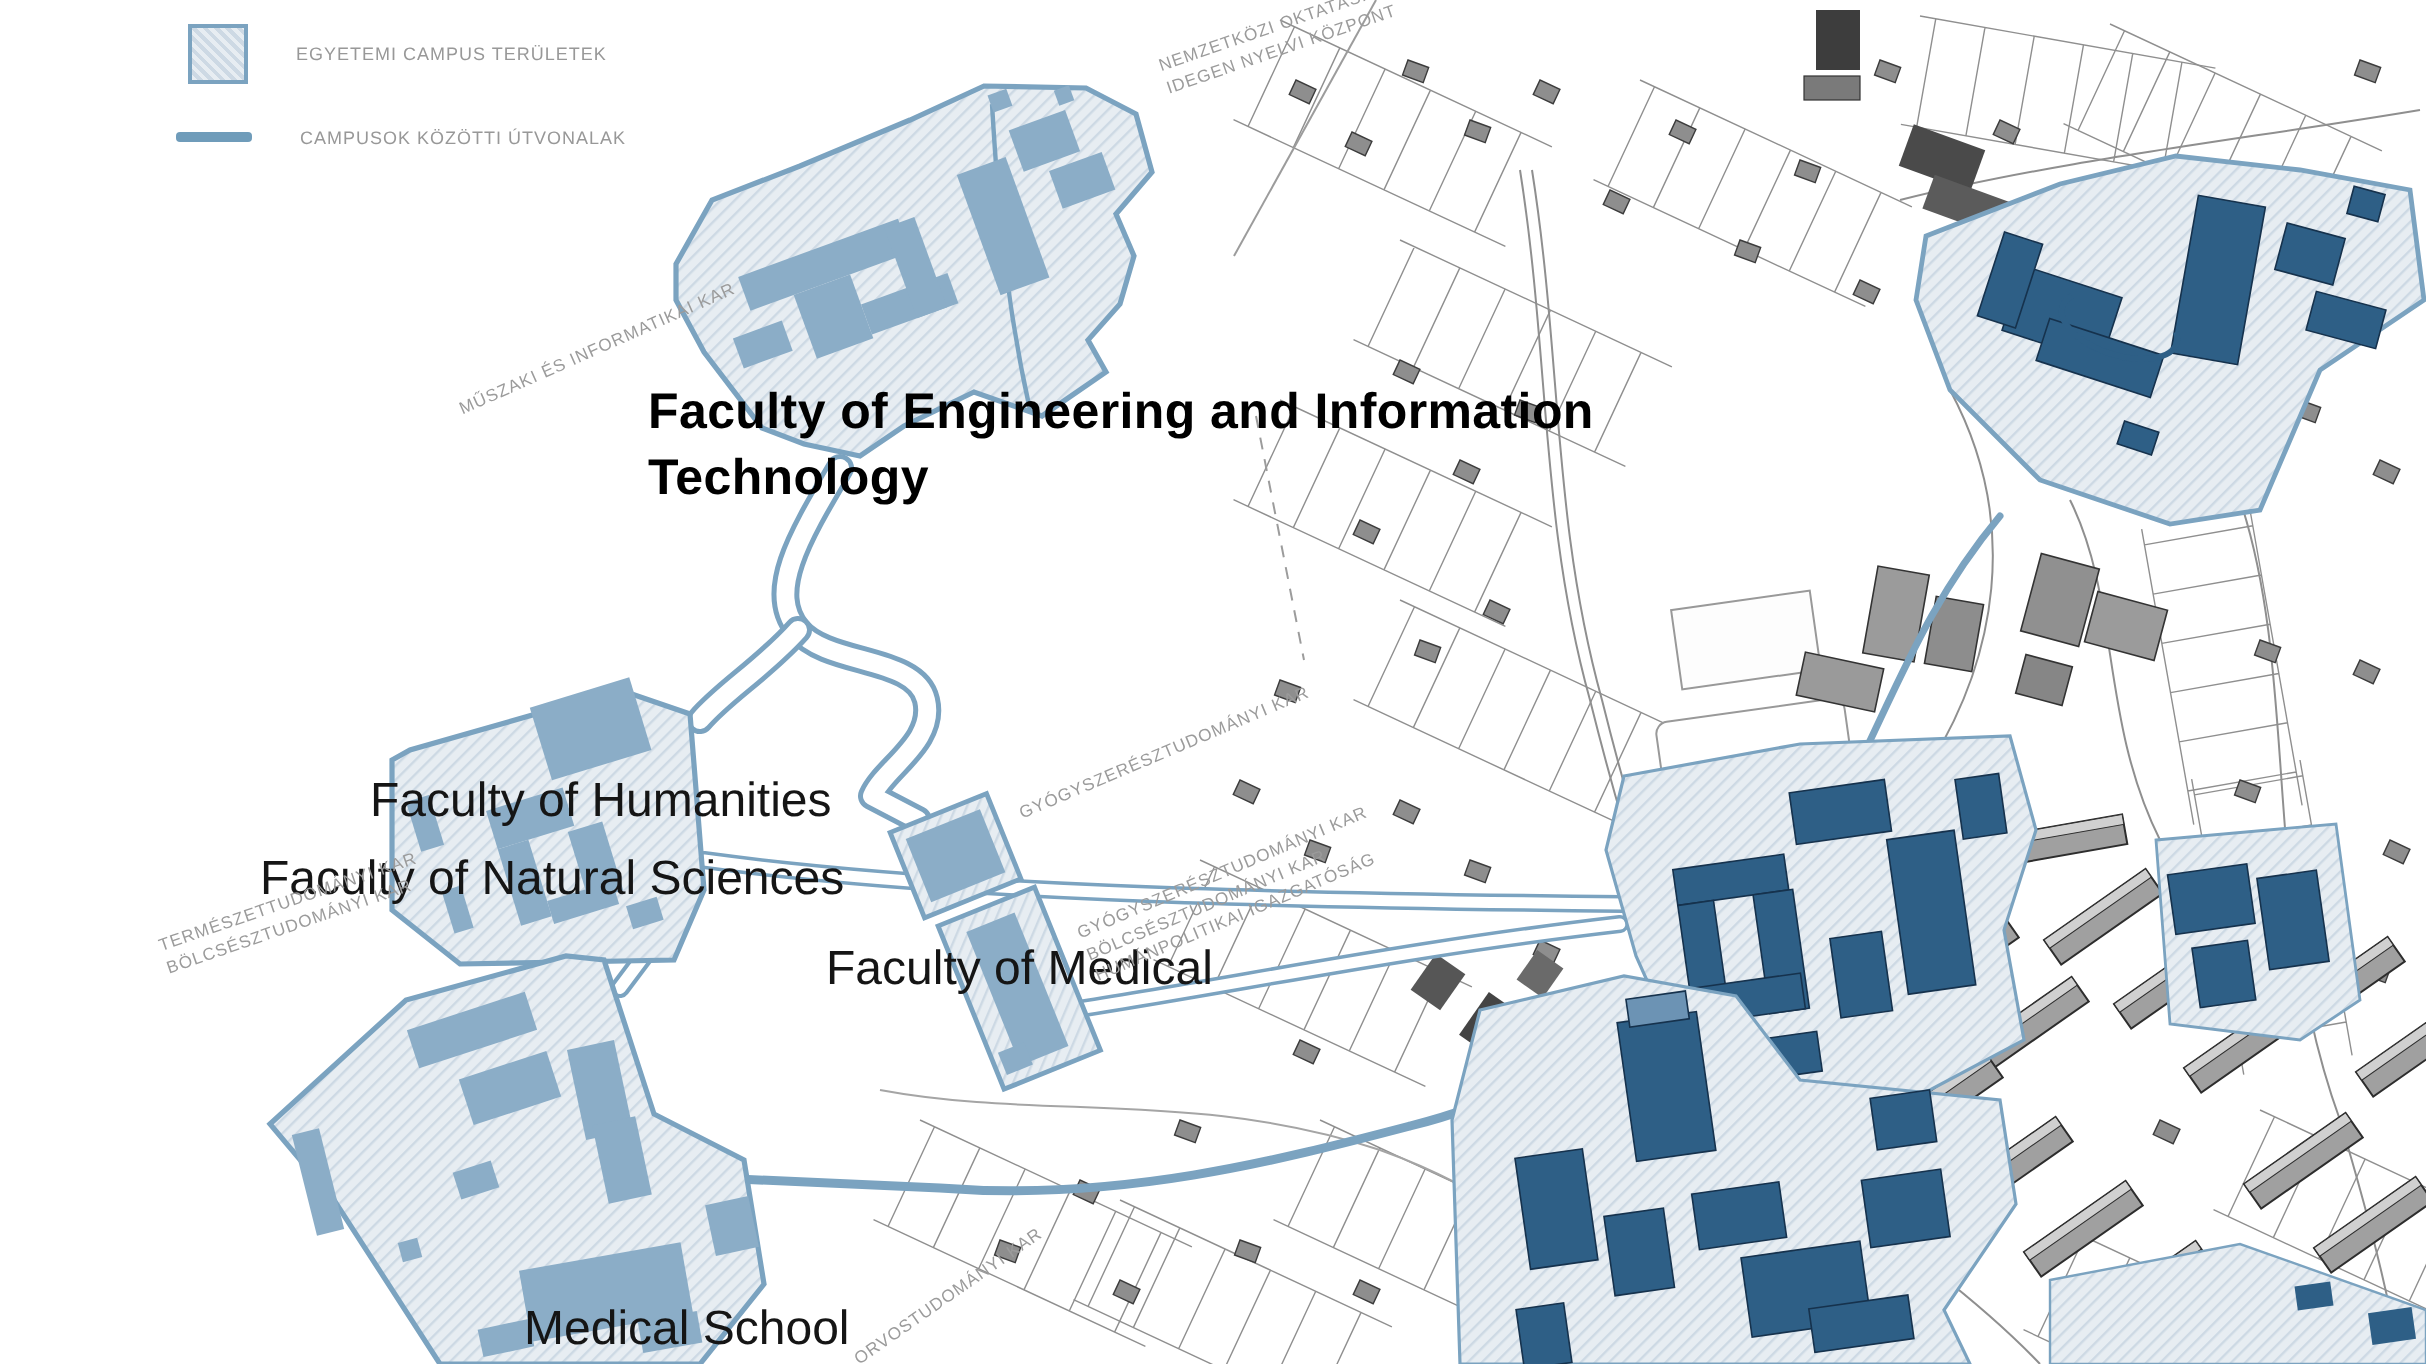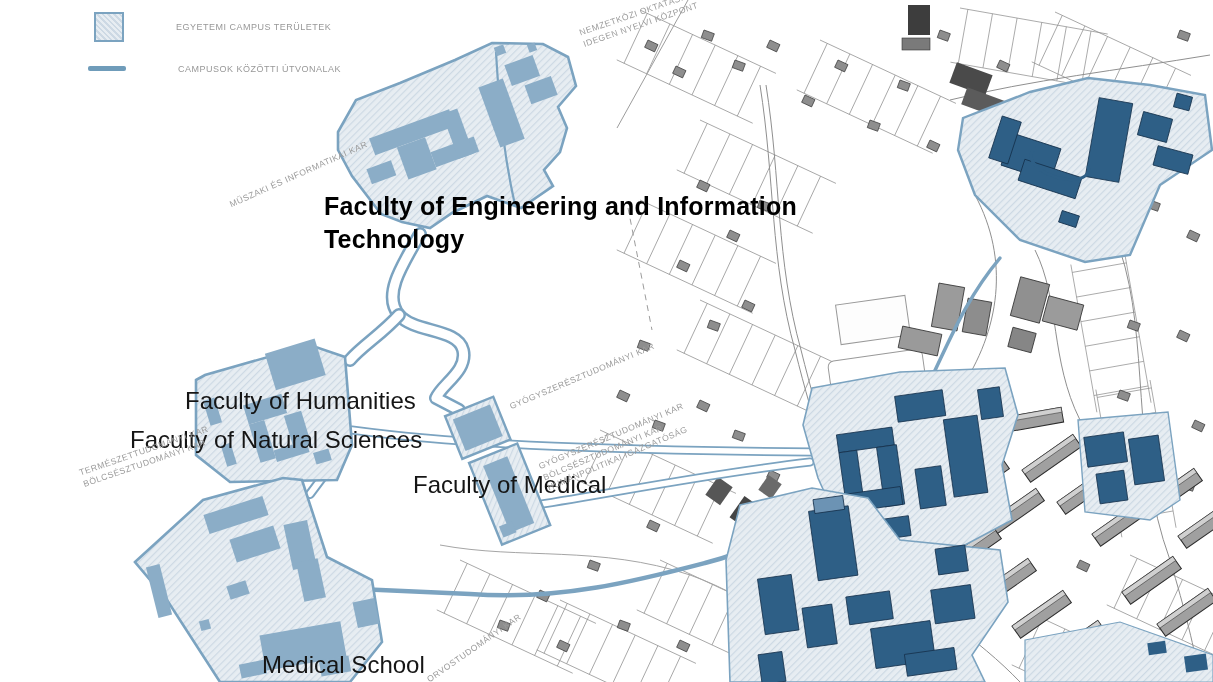--- a/index.html
+++ b/index.html
@@ -5,21 +5,21 @@
   html,body{margin:0;padding:0;background:#fff;}
   .stage{position:relative;width:1213px;height:682px;overflow:hidden;background:#ffffff;
          font-family:"Liberation Sans",sans-serif;}
   .map-svg{position:absolute;left:0;top:0;}
   .en-label{position:absolute;color:#151515;font-size:24px;white-space:nowrap;}
   .en-label.bold{font-weight:bold;font-size:25px;line-height:1.3;width:505px;white-space:normal;
                  letter-spacing:.2px;color:#000;}
   .hu-label{position:absolute;color:#9b9b9b;font-size:8.6px;letter-spacing:.55px;line-height:1.35;
             transform-origin:left top;white-space:nowrap;}
   .legend{position:absolute;left:94px;top:12px;}
-  .legend-row{display:flex;align-items:center;margin-bottom:14px;gap:28px;}
+  .legend-row{display:flex;align-items:center;margin-bottom:14px;}
   .legend-swatch-area{width:26px;height:26px;border:2px solid #7ba3c0;
       background:repeating-linear-gradient(45deg,#e7edf2 0 2px,#cdd9e4 2px 4px);}
   .legend-swatch-line{width:38px;height:5px;background:#6f9cba;border-radius:2px;margin:10px 0 11px -6px;}
   .legend-label{color:#989898;font-size:9px;letter-spacing:.5px;margin-left:24px;}
 </style>
 </head>
 <body>
 
 <div class="stage">
 

